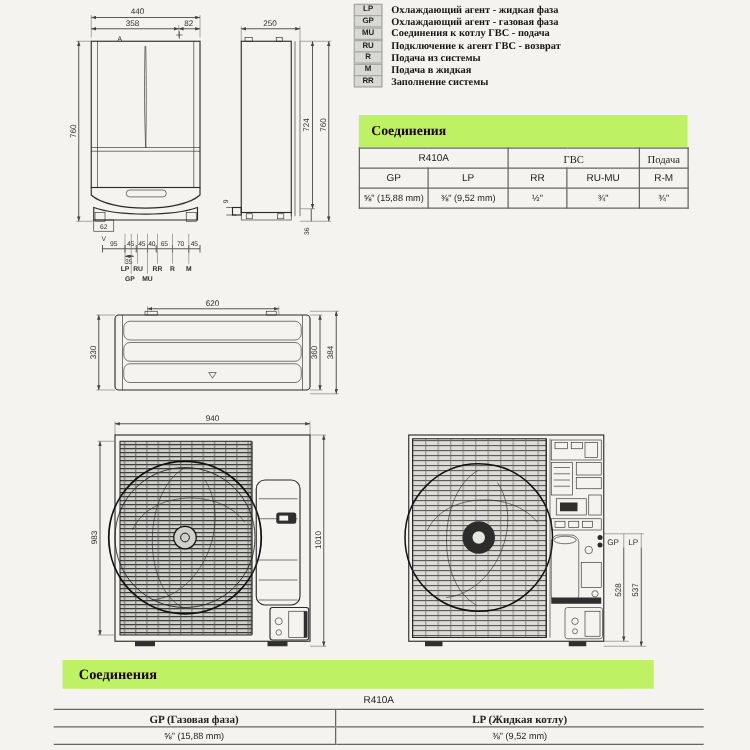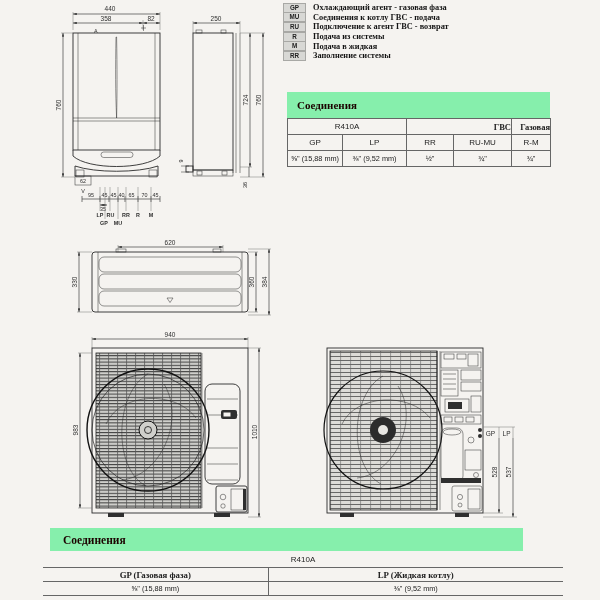--- a/index.html
+++ b/index.html
@@ -8,29 +8,29 @@
   .abs{position:absolute;}
   
   .legend{left:283px;top:3px;width:300px;}
   .legend-row{display:flex;align-items:center;height:9.6px;}
   .legend-key{width:21px;height:8px;background:#d8d8d5;border:0.5px solid #a8a8a5;
       font-size:6.3px;font-weight:bold;color:#222;text-align:center;line-height:8px;
       flex:0 0 auto;}
   .legend-desc{margin-left:7px;font-family:"Liberation Serif",serif;font-weight:bold;
       font-size:8.3px;color:#141414;white-space:nowrap;}
   
-  .redbar{background:#86efac;color:#1c0300;font-family:"Liberation Serif",serif;
+  .redbar{background:#bef264;color:#1c0300;font-family:"Liberation Serif",serif;
       font-weight:bold;display:flex;align-items:center;}
   .redbar-top{left:287px;top:92px;width:263px;height:26px;font-size:11px;padding-left:10px;box-sizing:border-box;}
   .redbar-bottom{left:50px;top:528px;width:473px;height:23px;font-size:11.5px;padding-left:13px;box-sizing:border-box;}
   
   .conn-table{left:287px;top:118px;width:263px;border-collapse:collapse;table-layout:fixed;}
   .conn-table td{border:0.8px solid #666;text-align:center;padding:0;height:15px;
       font-size:8px;color:#222;overflow:hidden;white-space:nowrap;}
-  .conn-table td.grp{font-family:"Liberation Serif",serif;font-weight:bold;font-size:8.5px;text-align:right;}
+  .conn-table td.grp{font-family:"Liberation Serif",serif;font-weight:normal;font-size:8.5px;}
   .conn-table td.plain{font-family:"Liberation Sans",sans-serif;font-weight:normal;}
   .conn-table td.val{font-size:7.3px;}
   
   .btm-r410a{left:43px;top:555px;width:520px;text-align:center;font-size:8px;color:#222;}
   .btm-table{left:43px;top:567px;width:520px;border-collapse:collapse;table-layout:fixed;}
   .btm-table td{border-top:0.8px solid #666;border-bottom:0.8px solid #666;
       text-align:center;height:13px;padding:0;color:#222;}
   .btm-table td+td{border-left:0.8px solid #666;}
   .btm-table .hdr td{font-family:"Liberation Serif",serif;font-size:8.8px;font-weight:bold;}
   .btm-table .vals td{font-size:7.3px;}
@@ -308,20 +308,24 @@
     <text class="dt" transform="rotate(-90 510.5,472)" x="510.5" y="472" text-anchor="middle">537</text>
     <line class="eline" x1="483" y1="513" x2="503" y2="513"></line>
     <line class="eline" x1="483" y1="517" x2="517" y2="517"></line>
     <rect class="dark" x="340" y="513" width="14" height="4"></rect>
     <rect class="dark" x="455" y="513" width="14" height="4"></rect>
   </g>
 </svg>
 
 <div class="abs legend">
   <div class="legend-row">
+    <span class="legend-key">LP</span>
+    <span class="legend-desc">Охлаждающий агент - жидкая фаза</span>
+  </div>
+  <div class="legend-row">
     <span class="legend-key">GP</span>
     <span class="legend-desc">Охлаждающий агент - газовая фаза</span>
   </div>
   <div class="legend-row">
     <span class="legend-key">MU</span>
     <span class="legend-desc">Соединения к котлу ГВС - подача</span>
   </div>
   <div class="legend-row">
     <span class="legend-key">RU</span>
     <span class="legend-desc">Подключение к агент ГВС - возврат</span>
@@ -348,21 +352,21 @@
       <col style="width:55px">
       <col style="width:64px">
       <col style="width:47px">
       <col style="width:58px">
       <col style="width:39px">
     </colgroup>
   <tbody>
       <tr>
     <td class="plain" colspan="2">R410A</td>
     <td class="grp" colspan="2">ГВС</td>
-    <td class="grp">Газовая</td>
+    <td class="grp">Подача</td>
   </tr>
   <tr>
     <td class="plain">GP</td>
     <td class="plain">LP</td>
     <td class="plain">RR</td>
     <td class="plain">RU-MU</td>
     <td class="plain">R-M</td>
   </tr>
   <tr>
     <td class="val">⅝" (15,88 mm)</td>

